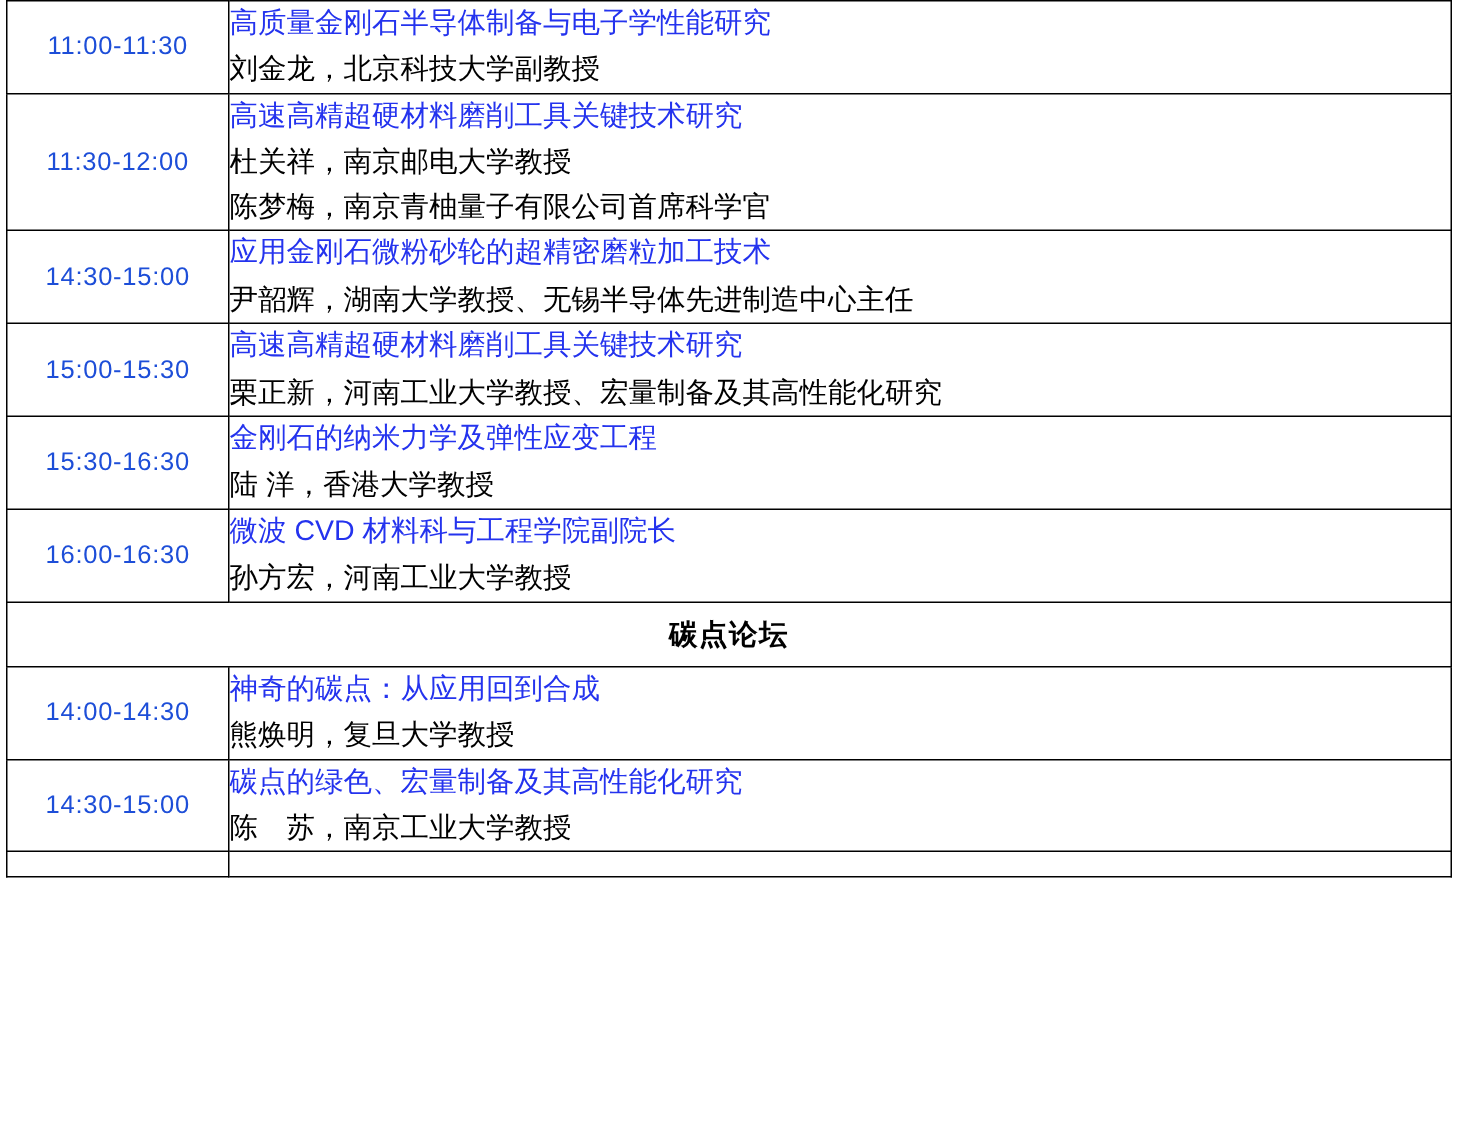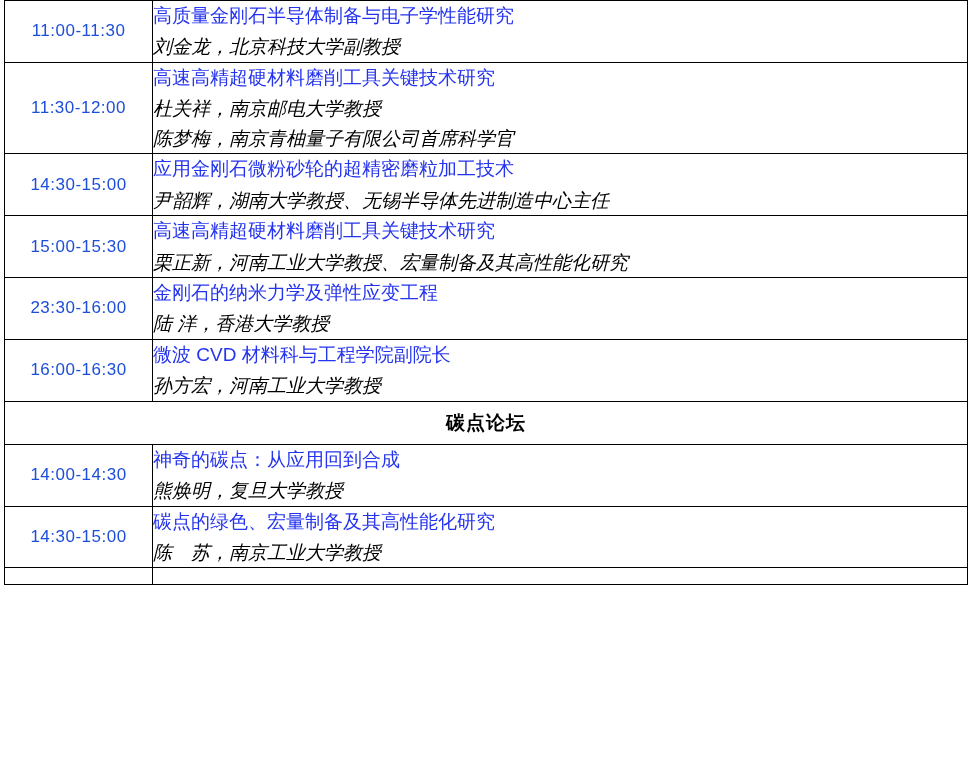--- a/index.html
+++ b/index.html
@@ -45,21 +45,20 @@
     line-height: 1.55;
     margin: 0 0 2px 0;
     font-family: "Liberation Sans", sans-serif;
   }
   .talk-speaker {
     color: #000000;
     font-size: 19px;
     line-height: 1.55;
     margin: 0;
     font-family: "Liberation Sans", sans-serif;
-    font-style: italic;
   }
   .break-row td {
     text-align: center;
     font-size: 19px;
     padding: 8px 0;
   }
   .section-row td {
     text-align: center;
     font-size: 19px;
     font-weight: bold;
@@ -108,21 +107,21 @@
 
     <tr>
       <td class="time-cell">15:00-15:30</td>
       <td class="session-cell">
         <p class="talk-title">高速高精超硬材料磨削工具关键技术研究</p>
         <p class="talk-speaker">栗正新，河南工业大学教授、宏量制备及其高性能化研究</p>
       </td>
     </tr>
 
     <tr>
-      <td class="time-cell">23:30-16:00</td>
+      <td class="time-cell">15:30-16:30</td>
       <td class="session-cell">
         <p class="talk-title">金刚石的纳米力学及弹性应变工程</p>
         <p class="talk-speaker">陆 洋，香港大学教授</p>
       </td>
     </tr>
 
     <tr>
       <td class="time-cell">16:00-16:30</td>
       <td class="session-cell">
         <p class="talk-title">微波 CVD 材料科与工程学院副院长</p>

